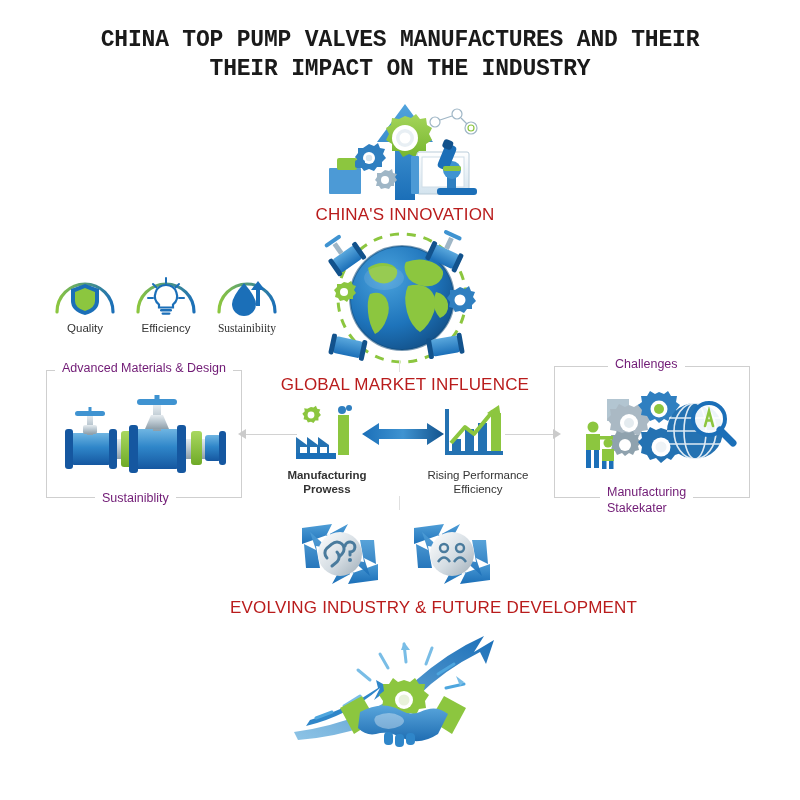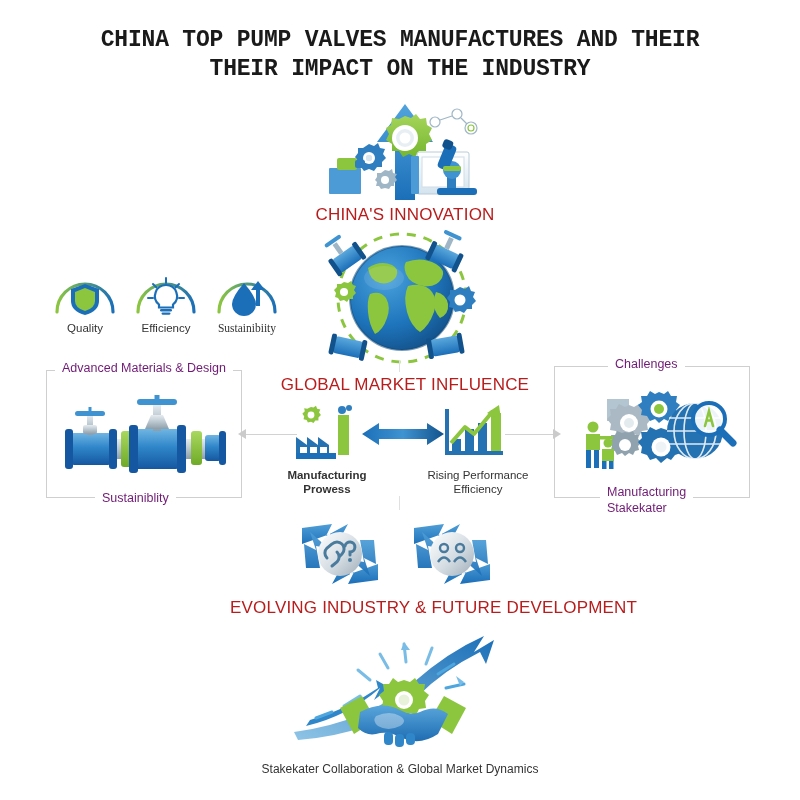--- a/index.html
+++ b/index.html
@@ -552,15 +552,14 @@
 
       <path d="M72 82 Q94 70 112 80 Q122 86 132 82 Q148 74 160 84 L150 104 Q132 116 114 108 Q100 100 88 104 Q78 106 70 98 Z" fill="url(#hsG)"></path>
       <path d="M88 86 Q102 80 112 86 Q120 91 112 96 Q100 102 90 96 Q84 91 88 86 Z" fill="#ffffff" opacity=".35"></path>
       <g fill="#2f86c9">
         <rect x="96" y="102" width="9" height="13" rx="4"></rect>
         <rect x="107" y="104" width="9" height="13" rx="4"></rect>
         <rect x="118" y="103" width="9" height="12" rx="4"></rect>
       </g>
     </svg>
   </div>
-  <div class="cap-small" id="stakeholder-caption">Stakekater Collaboration &amp; Global Market Dynamics</div>
 
 </div>
 
 </body></html>

